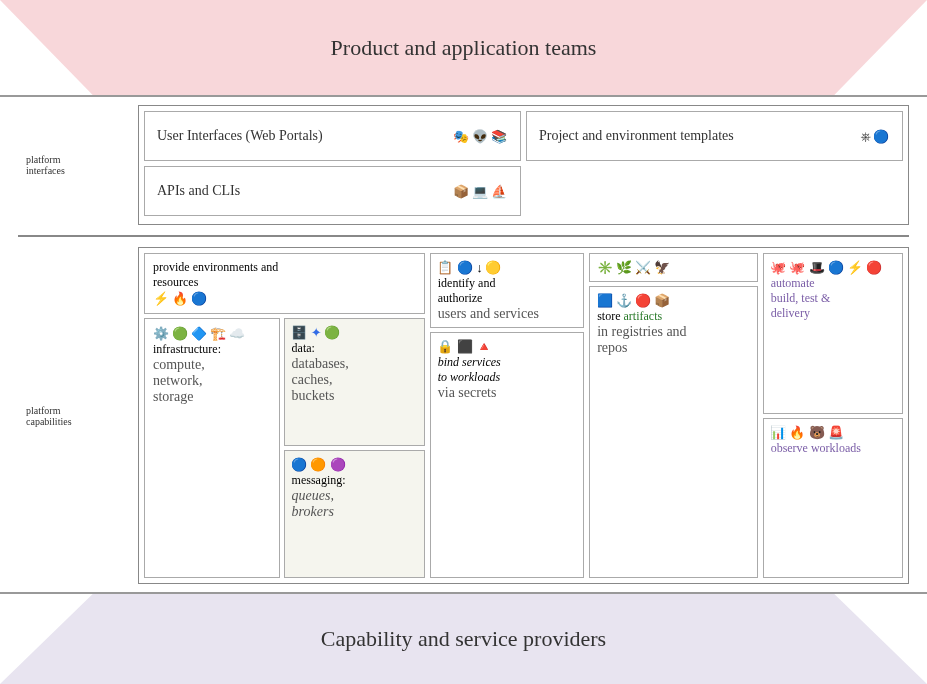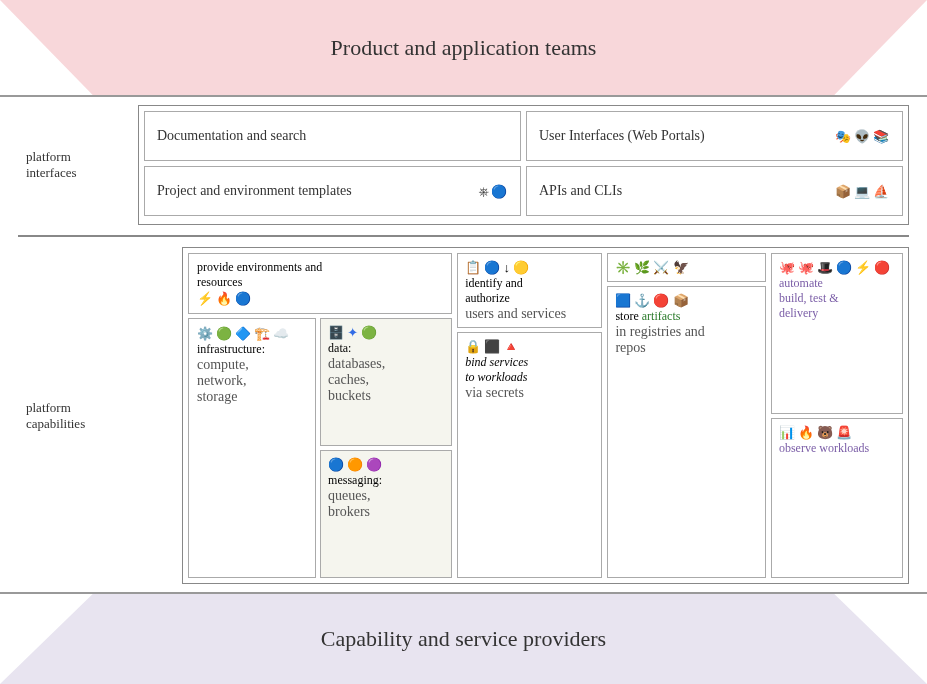--- a/index.html
+++ b/index.html
@@ -91,21 +91,21 @@
     }
 
     .grid-row {
       display: flex;
       flex-direction: row;
       align-items: stretch;
     }
 
     .grid-label {
       width: 120px;
-      font-size: 13px;
+      font-size: 10px;
       color: #333;
       padding: 6px 8px;
       display: flex;
       flex-direction: column;
       justify-content: center;
     }
 
     
     .iface-grid {
       display: grid;
@@ -267,23 +267,20 @@
     <div style="flex:1; display:flex; flex-direction:column; gap:6px;">
 
       <div class="grid-row" style="min-height:120px;">
         <div class="grid-label">
           <span style="white-space:pre-line;">platform
 interfaces</span>
         </div>
         <div style="flex:1; border:1.5px solid #888; padding:5px;">
           <div class="iface-grid">
 
-            <div class="iface-cell">
-              <span>Documentation and search</span>
-            </div>
 
             <div class="iface-cell">
               <span>User Interfaces (Web Portals)</span>
               <div class="icon-row">
                 <span class="ic">🎭</span>
                 <span class="ic">👽</span>
                 <span class="ic">📚</span>
               </div>
             </div>
 
@@ -307,21 +304,21 @@
         </div>
       </div>
 
       <div class="section-separator"></div>
 
       <div class="grid-row" style="flex:1; min-height:220px;">
         <div class="grid-label">
           <span style="white-space:pre-line;">platform
 capabilities</span>
         </div>
-        <div style="flex:1; border:1.5px solid #888; padding:5px; display:flex;margin-left:44px;">
+        <div style="flex:1; border:1.5px solid #888; padding:5px; display:flex;">
           <div class="caps-grid" style="flex:1;">
 
             <div class="infra-block">
 
               <div class="infra-header">
                 <div>
                   <span>provide environments and</span>
                   <br>
                   <span>resources</span>
                 </div>
@@ -362,21 +359,21 @@
 caches,
 buckets</div>
                   </div>
                   <div class="msg-block">
                     <div class="icon-row">
                       <span class="ic">🔵</span>
                       <span class="ic">🟠</span>
                       <span class="ic">🟣</span>
                     </div>
                     <span class="bold">messaging:</span>
-                    <div class="small-text" style="white-space:pre-line;">queues,
+                    <div class="small-text" style="white-space:pre-line;font-style:italic;">queues,
 brokers</div>
                   </div>
                 </div>
               </div>
             </div>
 
             <div class="id-block">
 
               <div class="id-top">
                 <div class="icon-row">

